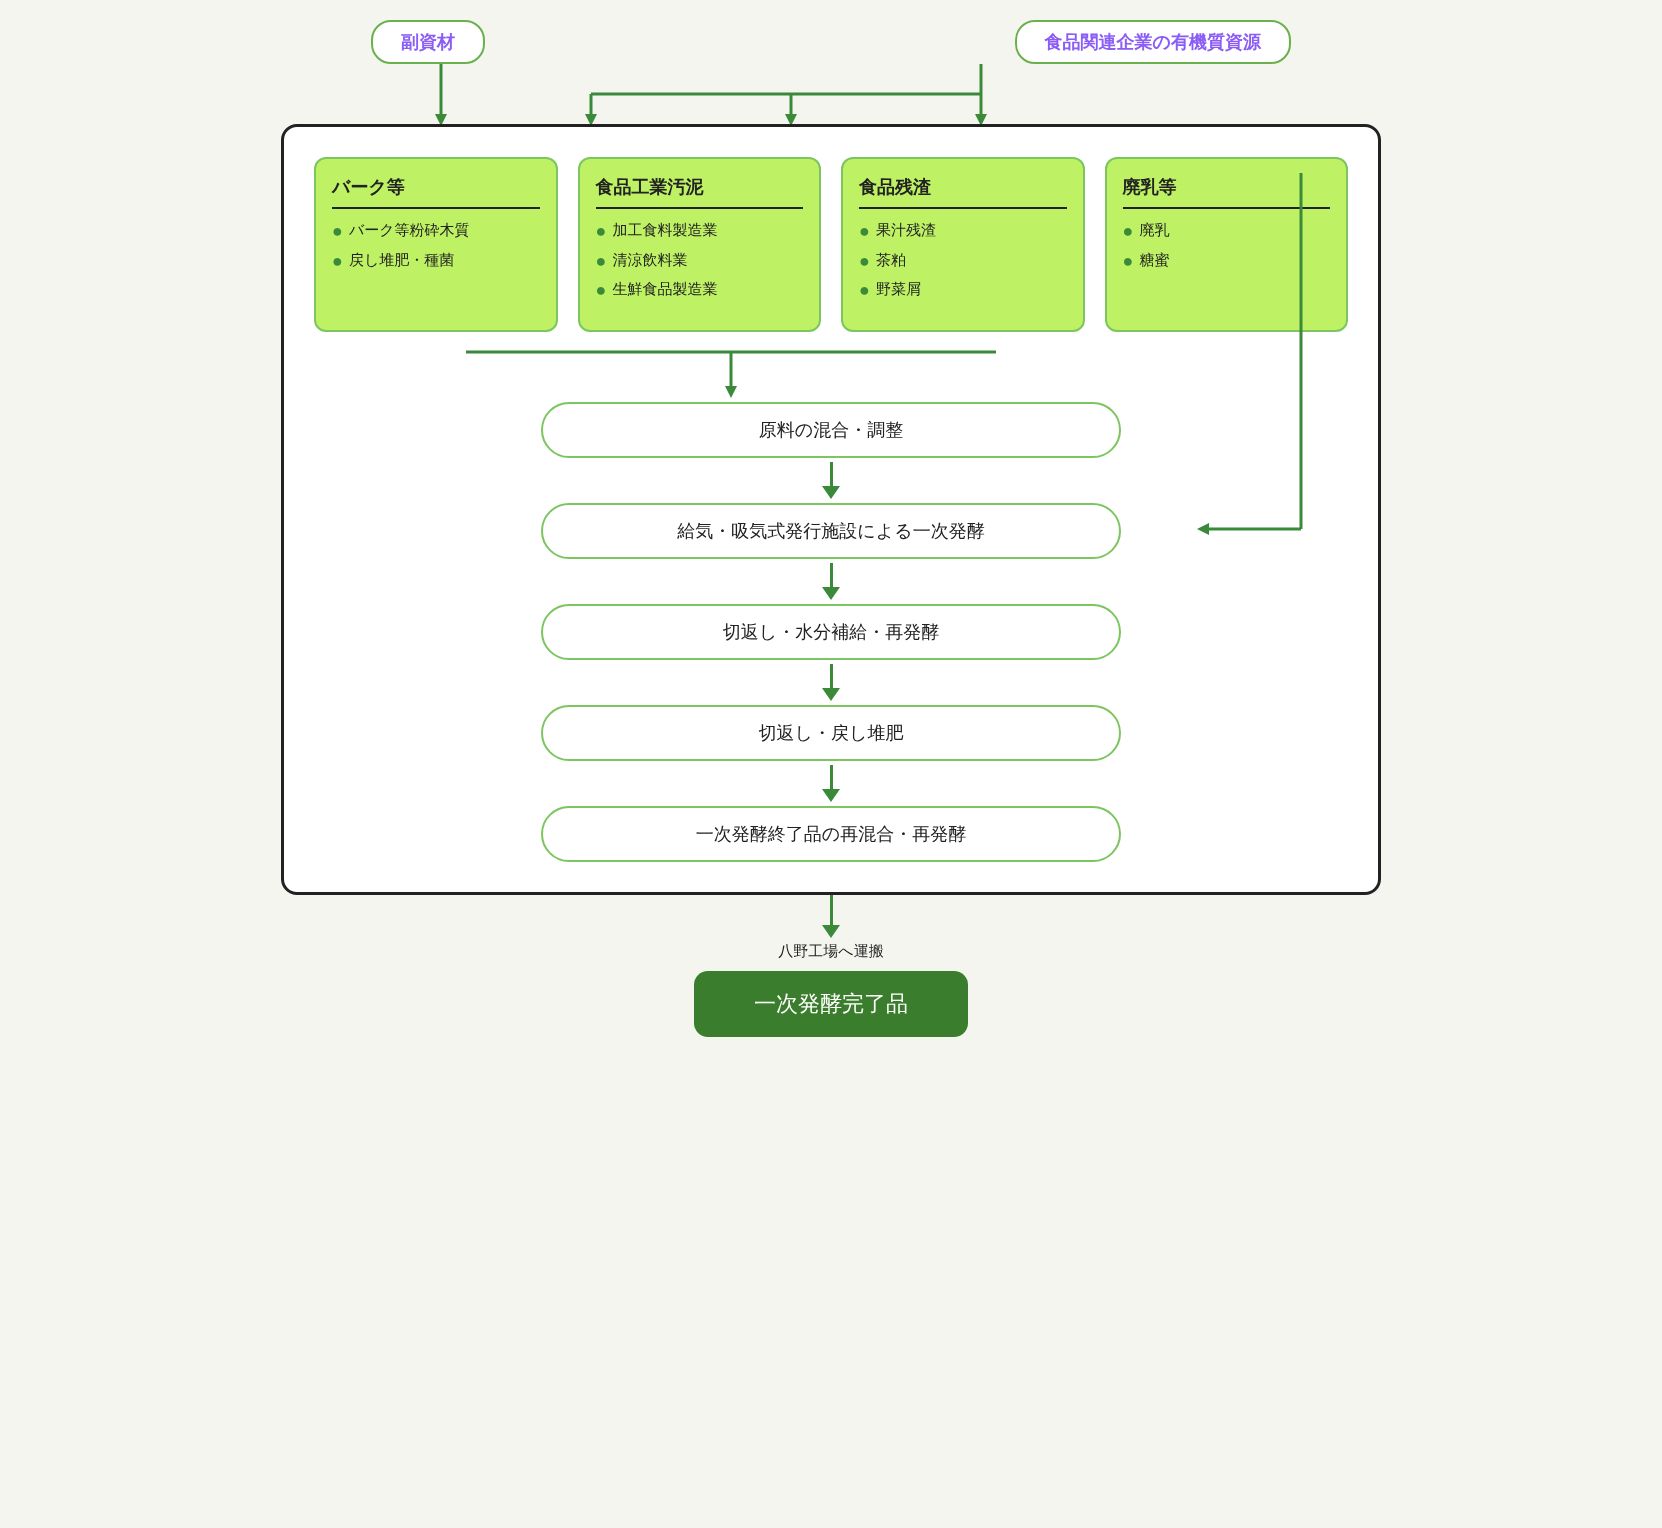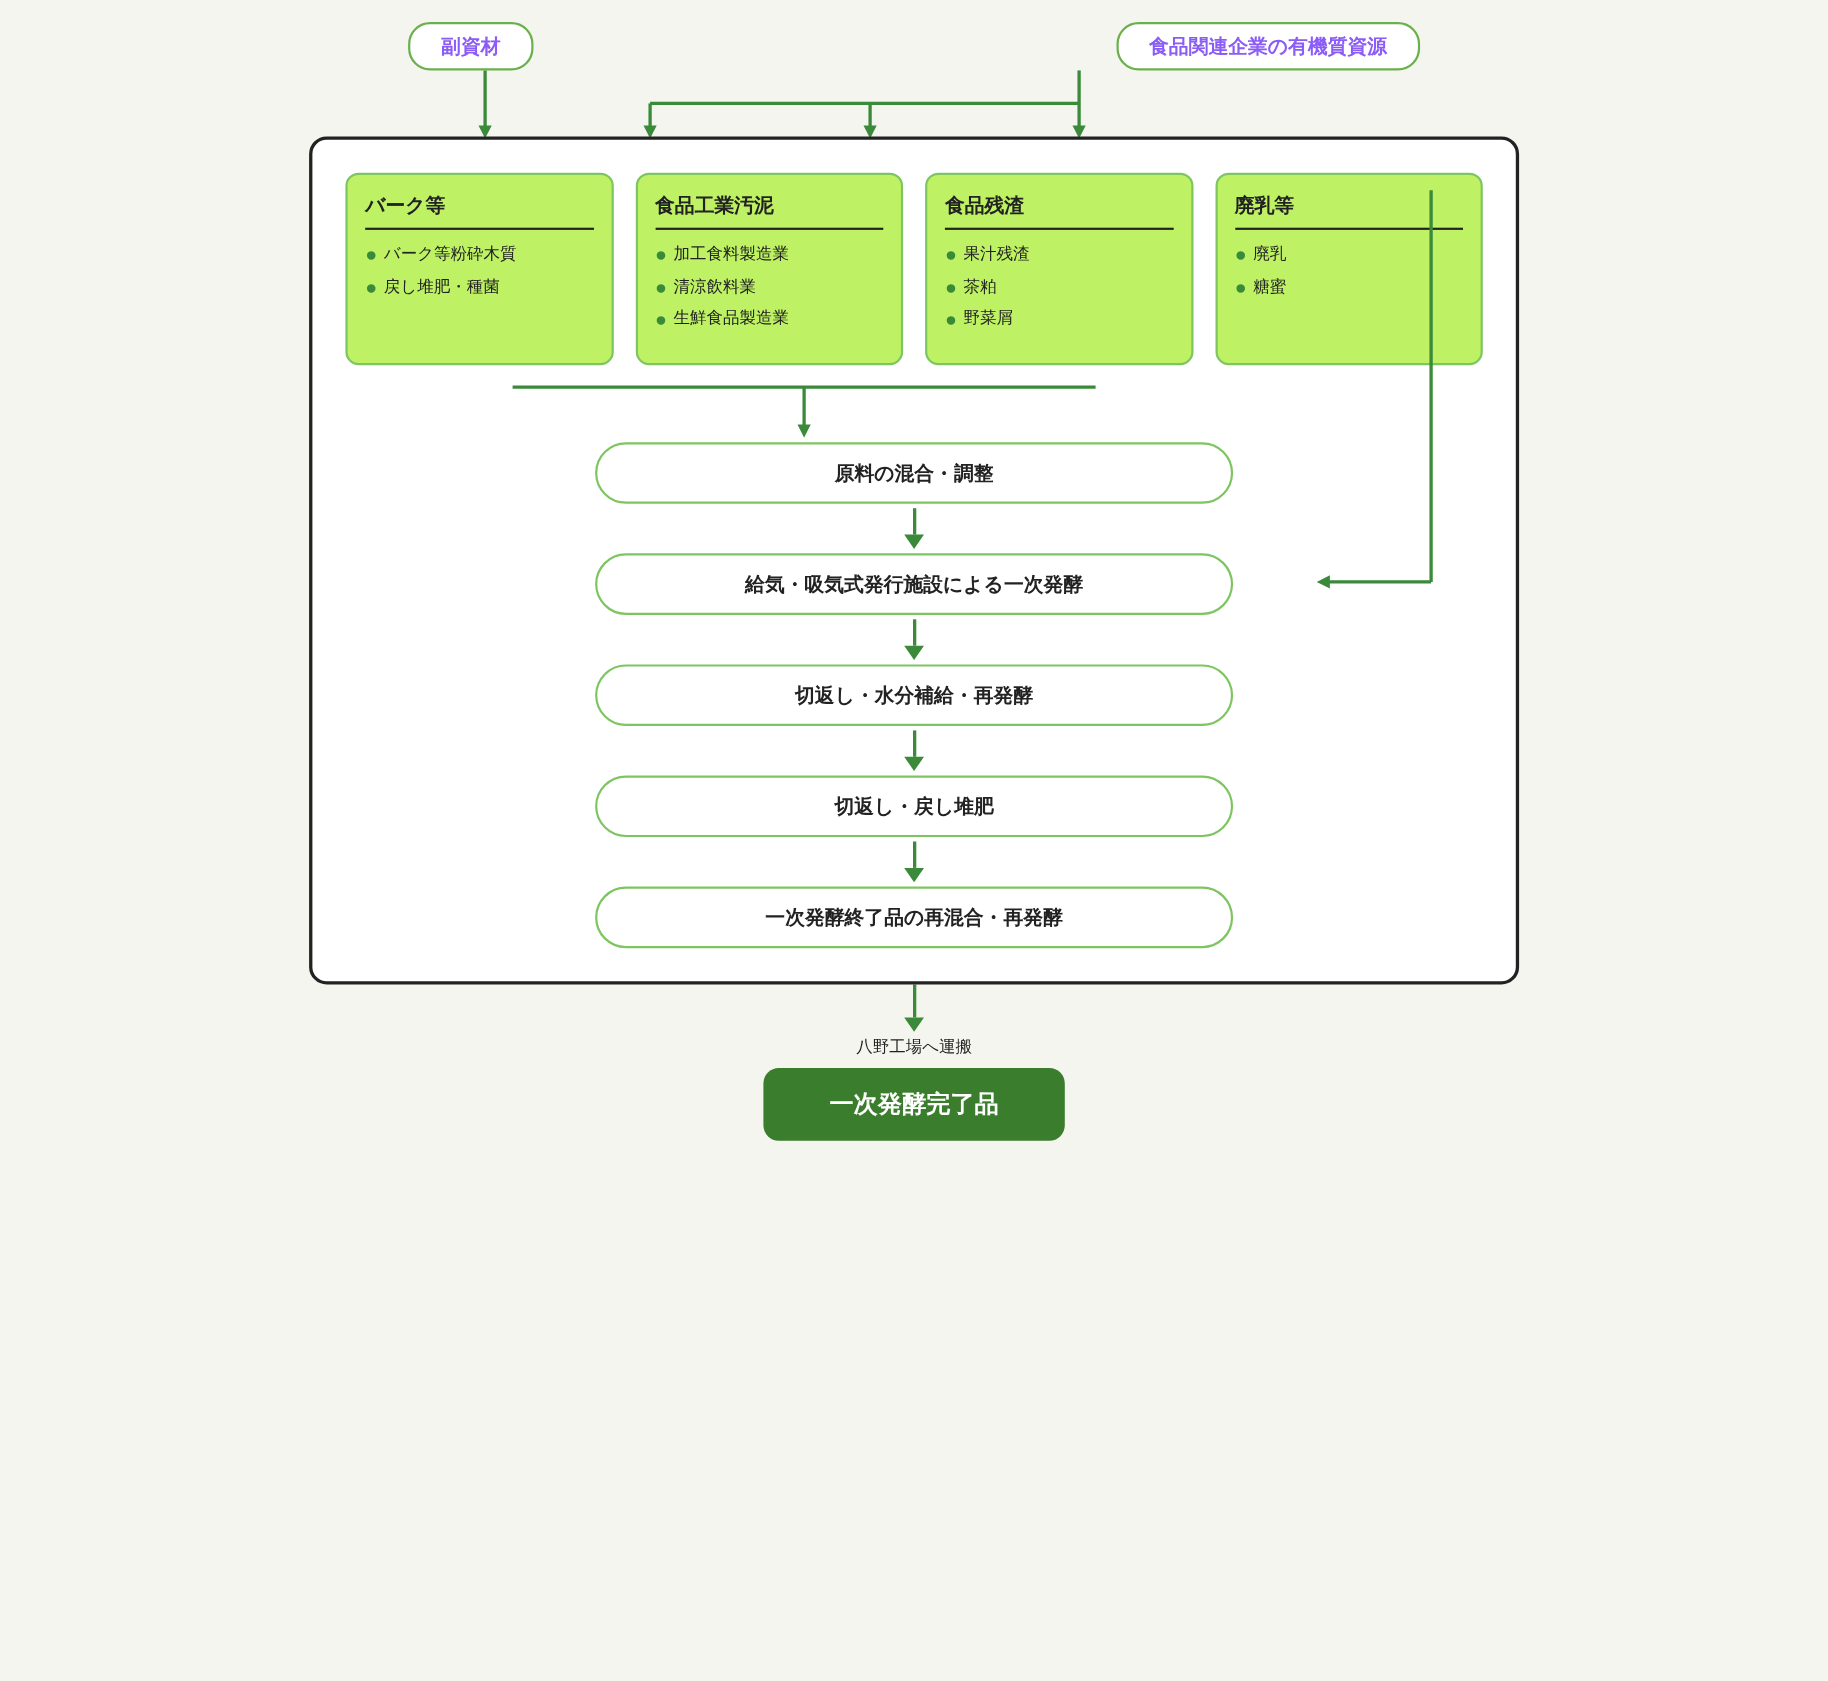--- a/index.html
+++ b/index.html
@@ -93,21 +93,21 @@
       flex-direction: column;
       align-items: center;
     }
 
     .flow-box {
       border: 2px solid #7dc560;
       border-radius: 30px;
       background: white;
       padding: 14px 40px;
       font-size: 18px;
-      font-weight: bold;
+      font-weight: normal;
       color: #222;
       text-align: center;
       width: 580px;
     }
 
     .flow-arrow {
       display: flex;
       flex-direction: column;
       align-items: center;
       margin: 4px 0;
@@ -146,21 +146,21 @@
       margin-top: 4px;
       margin-bottom: 4px;
     }
 
     .final-box {
       background: #3a7d2c;
       border-radius: 14px;
       padding: 18px 60px;
       color: white;
       font-size: 22px;
-      font-weight: bold;
+      font-weight: normal;
       margin-top: 6px;
     }
 
     .full-diagram {
       display: flex;
       flex-direction: column;
       align-items: center;
       width: 1100px;
       margin: 0 auto;
     }

